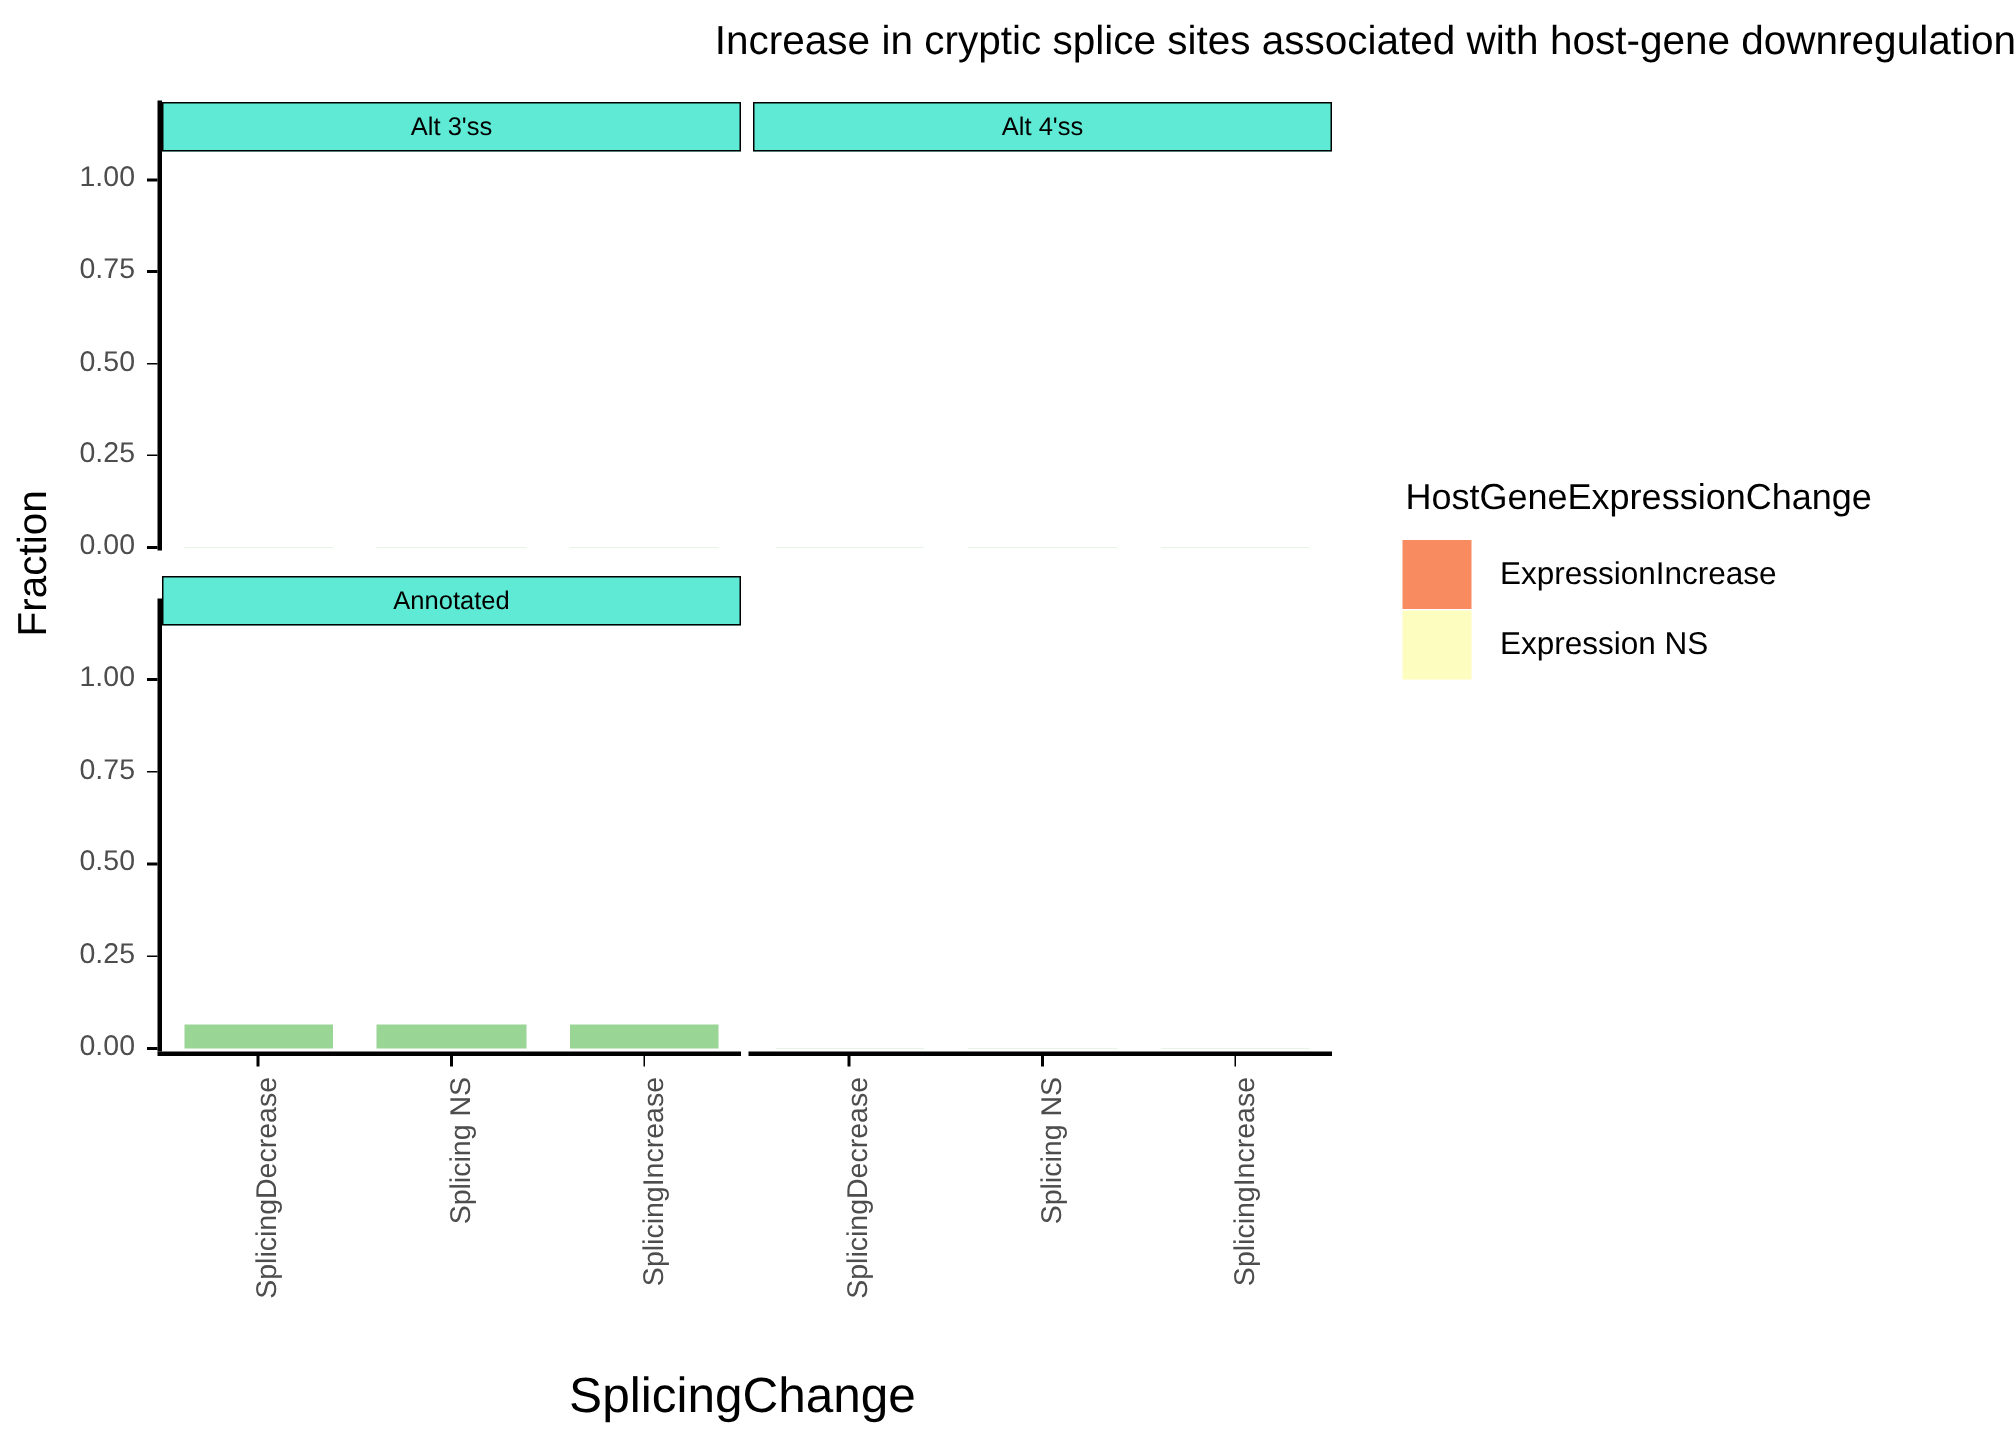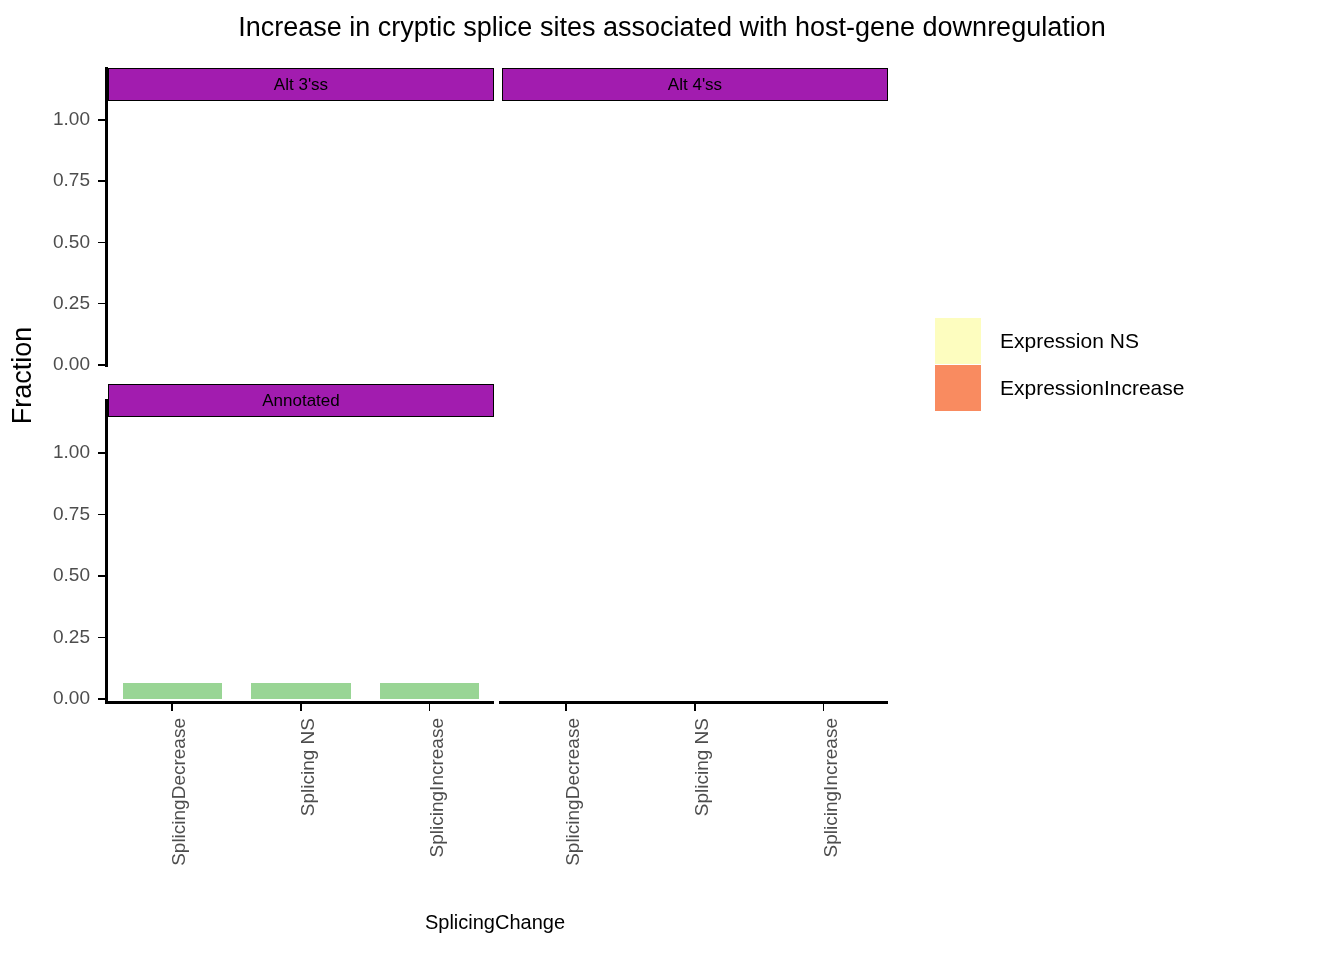--- a/index.html
+++ b/index.html
@@ -6,43 +6,43 @@
   body{
     width:1344px;height:960px;background:#ffffff;
     font-family:"Liberation Sans", sans-serif;
     color:#000000;overflow:hidden;position:relative;
   }
   .plot-root{position:absolute;left:0;top:0;width:1344px;height:960px;}
 
   
   .chart-title{
     position:absolute;left:0;top:12px;width:1344px;
-    text-align:center;font-size:27px;color:#000;
+    text-align:right;font-size:27px;color:#000;
     letter-spacing:0px;
   }
 
   
   .y-axis-title{
     position:absolute;left:-38px;top:360px;width:120px;
     text-align:center;font-size:27px;color:#000;
     transform:rotate(-90deg);transform-origin:50% 50%;
   }
   
   .x-axis-title{
     position:absolute;left:100px;top:911px;width:790px;
-    text-align:center;font-size:20px;color:#000;
+    text-align:center;font-size:33px;color:#000;
   }
 
   
   .panel{position:absolute;}
   .strip{
     position:absolute;left:0;top:0;
     height:33px;width:100%;
     border:1.6px solid #000;box-sizing:border-box;
-    background:#a21caf;
+    background:#5eead4;
     display:flex;align-items:center;justify-content:center;
     font-size:17px;color:#000;
   }
   .panel-body{
     position:absolute;left:0;top:36px;
     width:100%;
     background:#fff;
     box-sizing:border-box;
   }
   .axis-line{
@@ -199,25 +199,26 @@
       <div class="axis-line" style="left: 499px; top: 701px; width: 389px; height: 2.6px;"></div>
       <div class="xtick-mark" style="left: 565.333px; top: 704px;"></div>
       <div class="xtick-label" style="left: 373.333px; width: 200px; top: 707px;">SplicingDecrease</div>
       <div class="xtick-mark" style="left: 694px; top: 704px;"></div>
       <div class="xtick-label" style="left: 502px; width: 200px; top: 707px;">Splicing NS</div>
       <div class="xtick-mark" style="left: 822.667px; top: 704px;"></div>
       <div class="xtick-label" style="left: 630.667px; width: 200px; top: 707px;">SplicingIncrease</div>
     </div>
 
   <div class="legend">
+    <div class="legend-title">HostGeneExpressionChange</div>
     <div id="legend-items">
+        <div class="legend-row">
+          <div class="legend-key" style="background: rgb(249, 139, 96);"></div>
+          <div class="legend-label">ExpressionIncrease</div>
+        </div>
         <div class="legend-row">
           <div class="legend-key" style="background: rgb(253, 253, 191);"></div>
           <div class="legend-label">Expression NS</div>
         </div>
-        <div class="legend-row">
-          <div class="legend-key" style="background: rgb(249, 139, 96);"></div>
-          <div class="legend-label">ExpressionIncrease</div>
-        </div>
       </div>
   </div>
 
 </div>
 
 </body></html>

